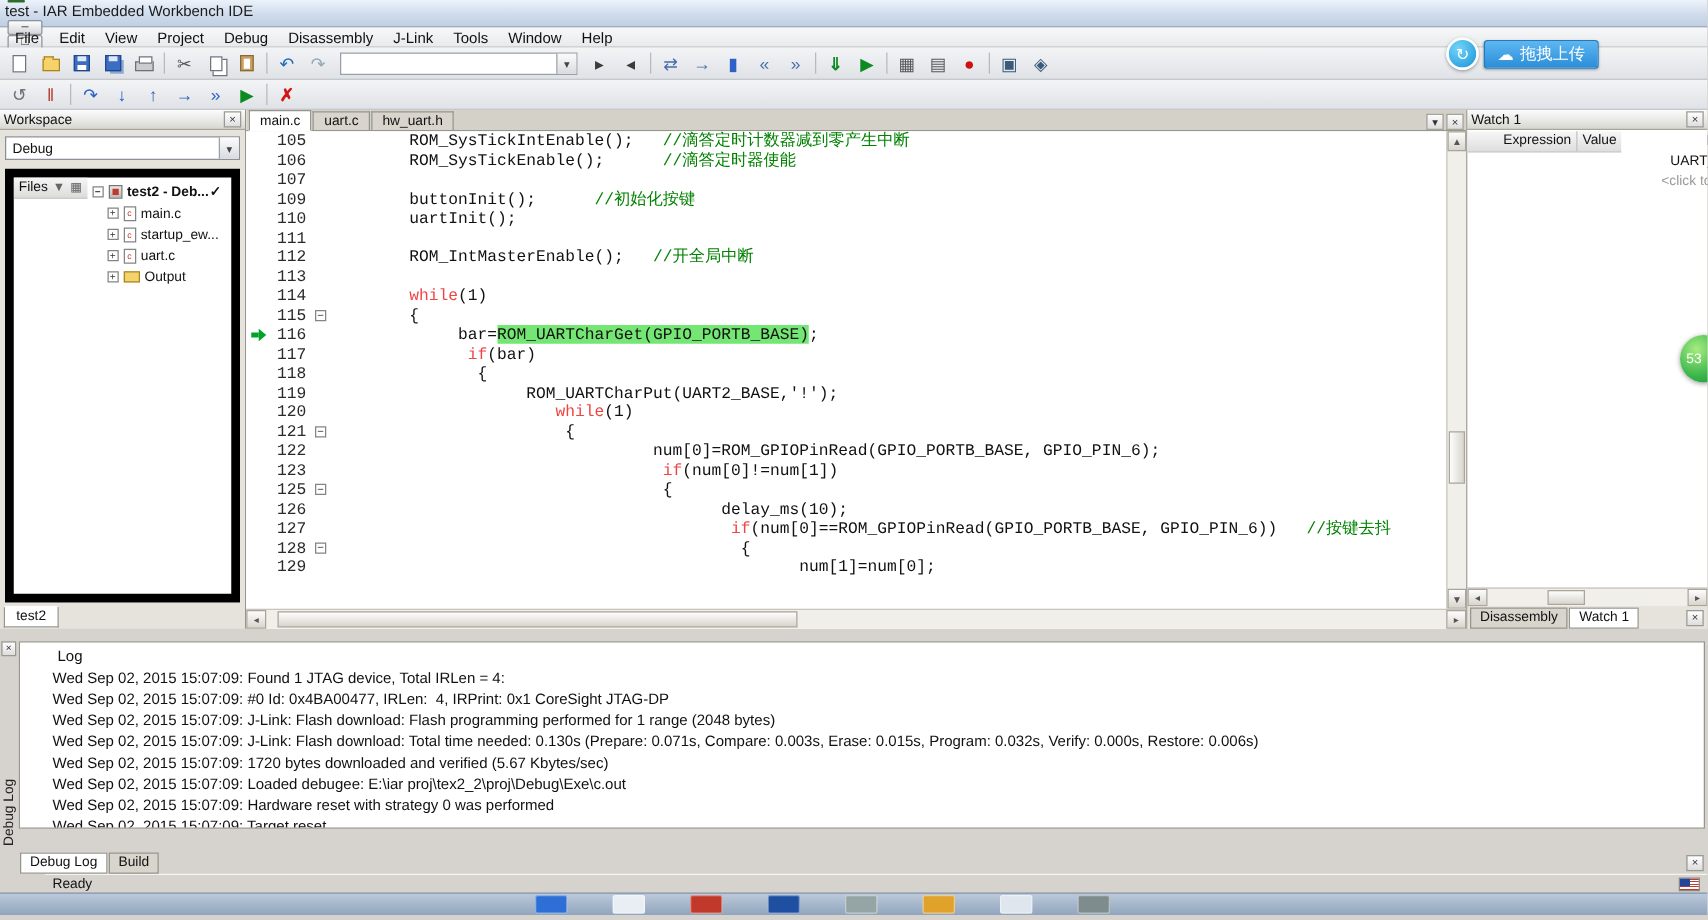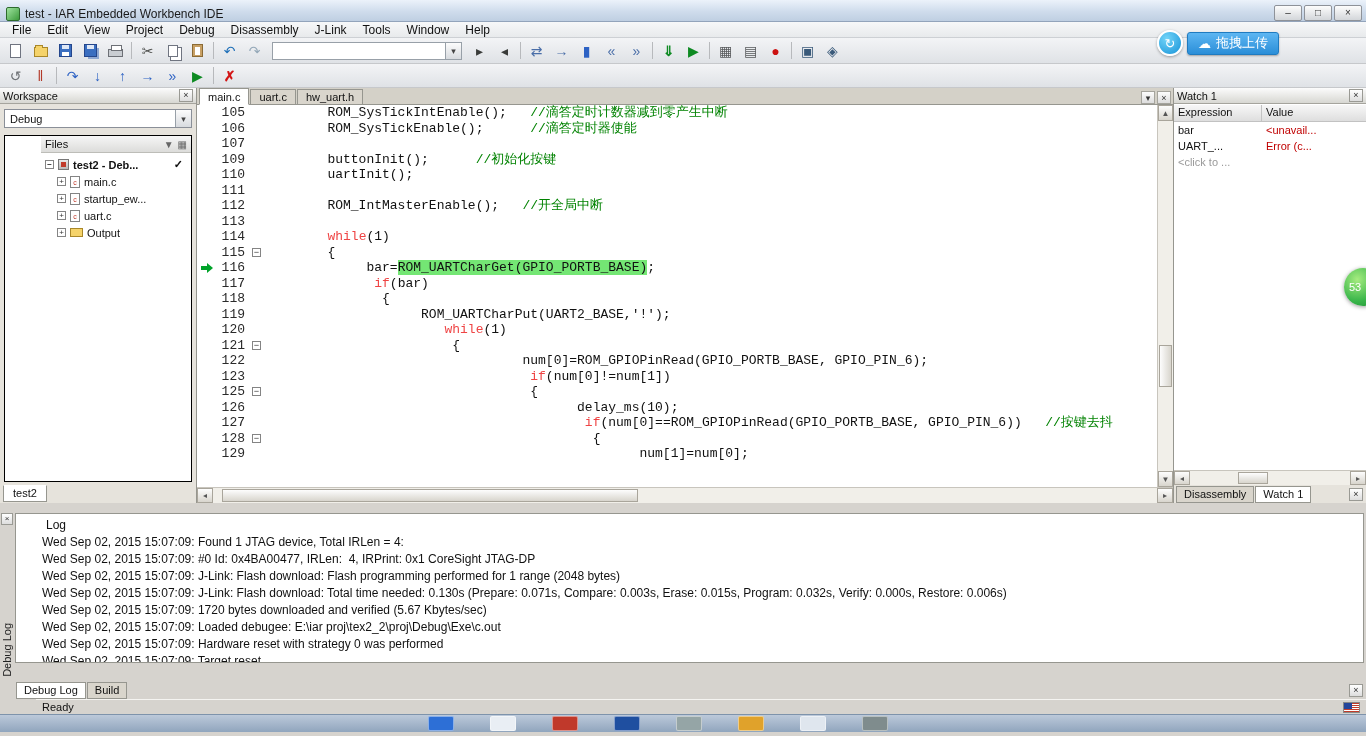--- a/index.html
+++ b/index.html
@@ -2,22 +2,22 @@
 <html><head>
 <meta charset="utf-8">
 <style>
   html,body{margin:0;padding:0;}
   body{width:1366px;height:736px;overflow:hidden;position:relative;
        font-family:"Liberation Sans",sans-serif;font-size:12px;color:#111;
        background:#d6d3ce;}
   *{box-sizing:border-box;}
 
   
-  #titlebar{height:22px;display:flex;align-items:flex-end;padding:0 4px;
-    background:linear-gradient(#ecf2fa,#cfdcec 55%,#bfcfe2);border-bottom:1px solid #93a4bb;}
+  #titlebar{height:22px;display:flex;align-items:flex-start;padding:0 4px;
+    background:linear-gradient(#ecf2fa,#cfdcec 55%,#bfcfe2);border-bottom:1px solid #93a4bb;flex-direction:column;}
   .t-icon{width:14px;height:14px;margin:0 5px 0 2px;border-radius:2px;
     background:linear-gradient(135deg,#9fe39f,#3c9a3c);border:1px solid #2d6b2d;}
   .t-title{flex:1;font-size:12px;color:#1a1a1a;}
   .wbtn{width:28px;height:16px;margin-left:2px;border:1px solid #8e9299;border-radius:2px;
     background:linear-gradient(#fdfdfd,#d3d6da);display:flex;align-items:center;justify-content:center;
     font-size:10px;color:#333;line-height:1;}
 
   
   #menubar{height:16px;display:flex;align-items:center;padding-left:4px;
     background:linear-gradient(#f7f8f9,#e8eaec);border-bottom:1px solid #cdd0d4;}
@@ -60,22 +60,22 @@
   
   #left{width:197px;display:flex;flex-direction:column;border-right:1px solid #96968f;background:#e6e3dc;}
   .panel-h{height:16px;display:flex;align-items:center;padding:0 3px;font-size:11px;
     background:linear-gradient(#fcfcfc,#d7d7d2);border-bottom:1px solid #a5a49d;}
   .panel-h .ph-title{flex:1;}
   .ph-x{width:14px;height:13px;border:1px solid #9a9a94;background:linear-gradient(#fff,#ddd);
     font-size:9px;line-height:11px;text-align:center;color:#333;}
   .ws-combo{margin:5px 4px 2px 4px;height:19px;border:1px solid #8a8f98;background:#fff;
     display:flex;align-items:center;padding-left:5px;font-size:11px;position:relative;}
   .ws-combo .tcombo-arrow{height:17px;}
-  .files{margin:5px 4px 3px 4px;flex:1;border:1px solid #000000;background:#fff;
-    display:flex;flex-direction:column;overflow:hidden;padding-left:36px;}
+  .files{margin:5px 4px 3px 4px;flex:1;border:7px solid #000000;background:#fff;
+    display:flex;flex-direction:row;overflow:hidden;}
   .files-h{height:17px;background:linear-gradient(#f6f6f6,#dcdcda);border-bottom:1px solid #bdbdb8;
     display:flex;align-items:center;padding:0 4px;font-size:11px;}
   .files-h .fh-title{flex:1;}
   .fh-ic{font-size:10px;color:#666;margin-left:4px;}
   .tree{flex:1;padding-top:3px;font-size:11px;overflow:hidden;}
   .trow{height:17px;display:flex;align-items:center;white-space:nowrap;}
   .trow.root{padding-left:4px;font-weight:bold;}
   .trow.child{padding-left:16px;}
   .exp{width:9px;height:9px;border:1px solid #848484;background:#fff;font-size:8px;line-height:7px;
     text-align:center;color:#333;margin-right:4px;flex:none;}
@@ -124,21 +124,21 @@
   .vthumb{position:absolute;left:1px;right:1px;top:64%;height:42px;
     background:linear-gradient(90deg,#fdfdfd,#d8d5cd);border:1px solid #a9a59b;}
   #hsb{height:16px;flex:none;display:flex;background:#f1efe9;border-top:1px solid #c8c5bd;}
   #hsb .sb-btn{width:16px;height:15px;}
   .htrack{flex:1;position:relative;}
   .hthumb{position:absolute;top:1px;bottom:1px;left:1%;width:44%;
     background:linear-gradient(#fdfdfd,#d8d5cd);border:1px solid #a9a59b;}
 
   
   #right{width:193px;display:flex;flex-direction:column;border-left:1px solid #96968f;background:#e6e3dc;}
-  #watch-grid{flex:1;background:#fff;display:flex;flex-direction:column;border-top:1px solid #fff;}
+  #watch-grid{flex:1;background:#fff;display:flex;flex-direction:row;border-top:1px solid #fff;text-align:right;}
   .wcols{display:flex;height:17px;background:linear-gradient(#f7f7f7,#dedede);border-bottom:1px solid #c2c2c2;}
   .wcol{padding:1px 4px;font-size:11px;border-right:1px solid #c2c2c2;}
   .wcol.expr{width:88px;flex:none;}
   .wcol.val{flex:1;border-right:none;}
   .wrow{display:flex;height:16px;align-items:center;font-size:11px;white-space:nowrap;overflow:hidden;}
   .wexpr{width:88px;flex:none;padding:0 4px;overflow:hidden;}
   .wval{flex:1;padding:0 4px;overflow:hidden;}
   .v-err{color:#c00000;}
   .v-ph{color:#9a9a9a;}
   #watch-hsb{height:15px;display:flex;background:#f1efe9;border-top:1px solid #c8c5bd;}

